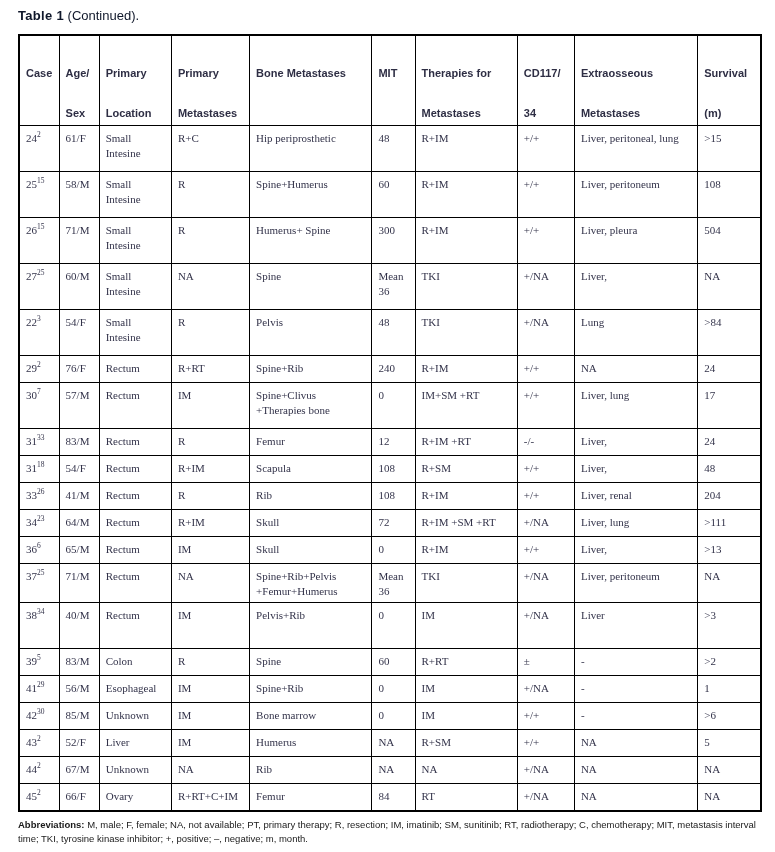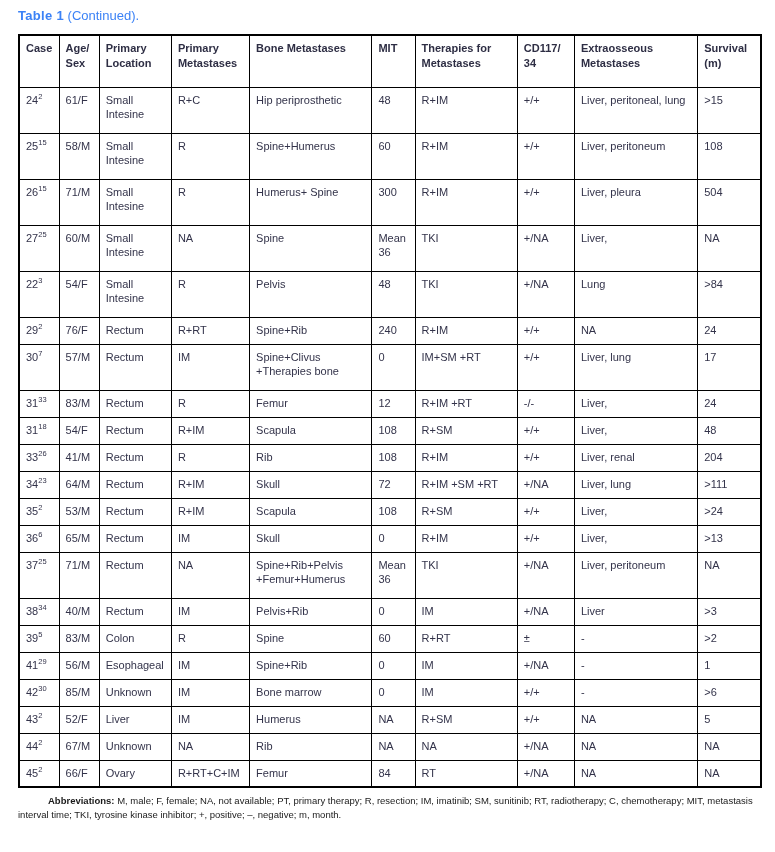--- a/index.html
+++ b/index.html
@@ -6,21 +6,21 @@
   body {
     width: 775px; height: 852px;
     background: #ffffff;
     font-family: "Liberation Sans", sans-serif;
     color: #33334a;
     overflow: hidden;
   }
   .page { padding: 8px 13px 0 18px; }
   .title {
     font-size: 13px;
-    color: #3b82f6;
+    color: #0f172a;
     margin: 0 0 11px 0;
   }
   .title strong { font-weight: bold; letter-spacing: 0.3px; }
   table.cases {
     border-collapse: collapse;
     table-layout: fixed;
     width: 744px;
     border: 2px solid #000;
   }
   th, td {
@@ -28,38 +28,38 @@
     vertical-align: top;
     text-align: left;
     padding: 5px 4px 4px 6px;
     font-size: 11px;
     line-height: 1.35;
     overflow: hidden;
     word-wrap: break-word;
   }
   th { font-weight: bold; color: #2e2e44; }
   thead tr { height: 52px; }
-  tbody tr { height: 27px; }
+  tbody tr { height: 27px; font-family: Liberation Serif, serif; }
   tbody tr:nth-child(-n+5) { height: 46px; }
   tbody tr:nth-child(7), tbody tr:nth-child(14) { height: 46px; }
-  .hl { display: block; }
+  .hl { display: block; margin-top: 25px; }
   .hl:empty { display: none; }
   td sup.ref {
     font-size: 7.5px;
     line-height: 0;
     vertical-align: super;
   }
   .footnote {
     margin: 6px 0 0 0;
     font-size: 9.5px;
     line-height: 1.5;
     color: #1a1a1a;
     width: 742px;
   }
-  .footnote strong { font-weight: bold; margin-left: 30px; }
+  .footnote strong { font-weight: bold; }
 </style>
 </head>
 <body>
 
 <div class="page">
 
   <p class="title"><strong>Table 1</strong><span> (Continued).</span></p>
 
   <table class="cases">
     <colgroup>
@@ -252,32 +252,20 @@
     <td class="plain">Rectum</td>
     <td class="plain">R+IM</td>
     <td class="plain">Skull</td>
     <td class="plain">72</td>
     <td class="plain">R+IM +SM +RT</td>
     <td class="plain">+/NA</td>
     <td class="plain">Liver, lung</td>
     <td class="plain">&gt;111</td>
   </tr>
 
-  <tr>
-    <td><span class="case-num">35</span><sup class="ref">2</sup></td>
-    <td class="plain">53/M</td>
-    <td class="plain">Rectum</td>
-    <td class="plain">R+IM</td>
-    <td class="plain">Scapula</td>
-    <td class="plain">108</td>
-    <td class="plain">R+SM</td>
-    <td class="plain">+/+</td>
-    <td class="plain">Liver,</td>
-    <td class="plain">&gt;24</td>
-  </tr>
 
   <tr>
     <td><span class="case-num">36</span><sup class="ref">6</sup></td>
     <td class="plain">65/M</td>
     <td class="plain">Rectum</td>
     <td class="plain">IM</td>
     <td class="plain">Skull</td>
     <td class="plain">0</td>
     <td class="plain">R+IM</td>
     <td class="plain">+/+</td>

